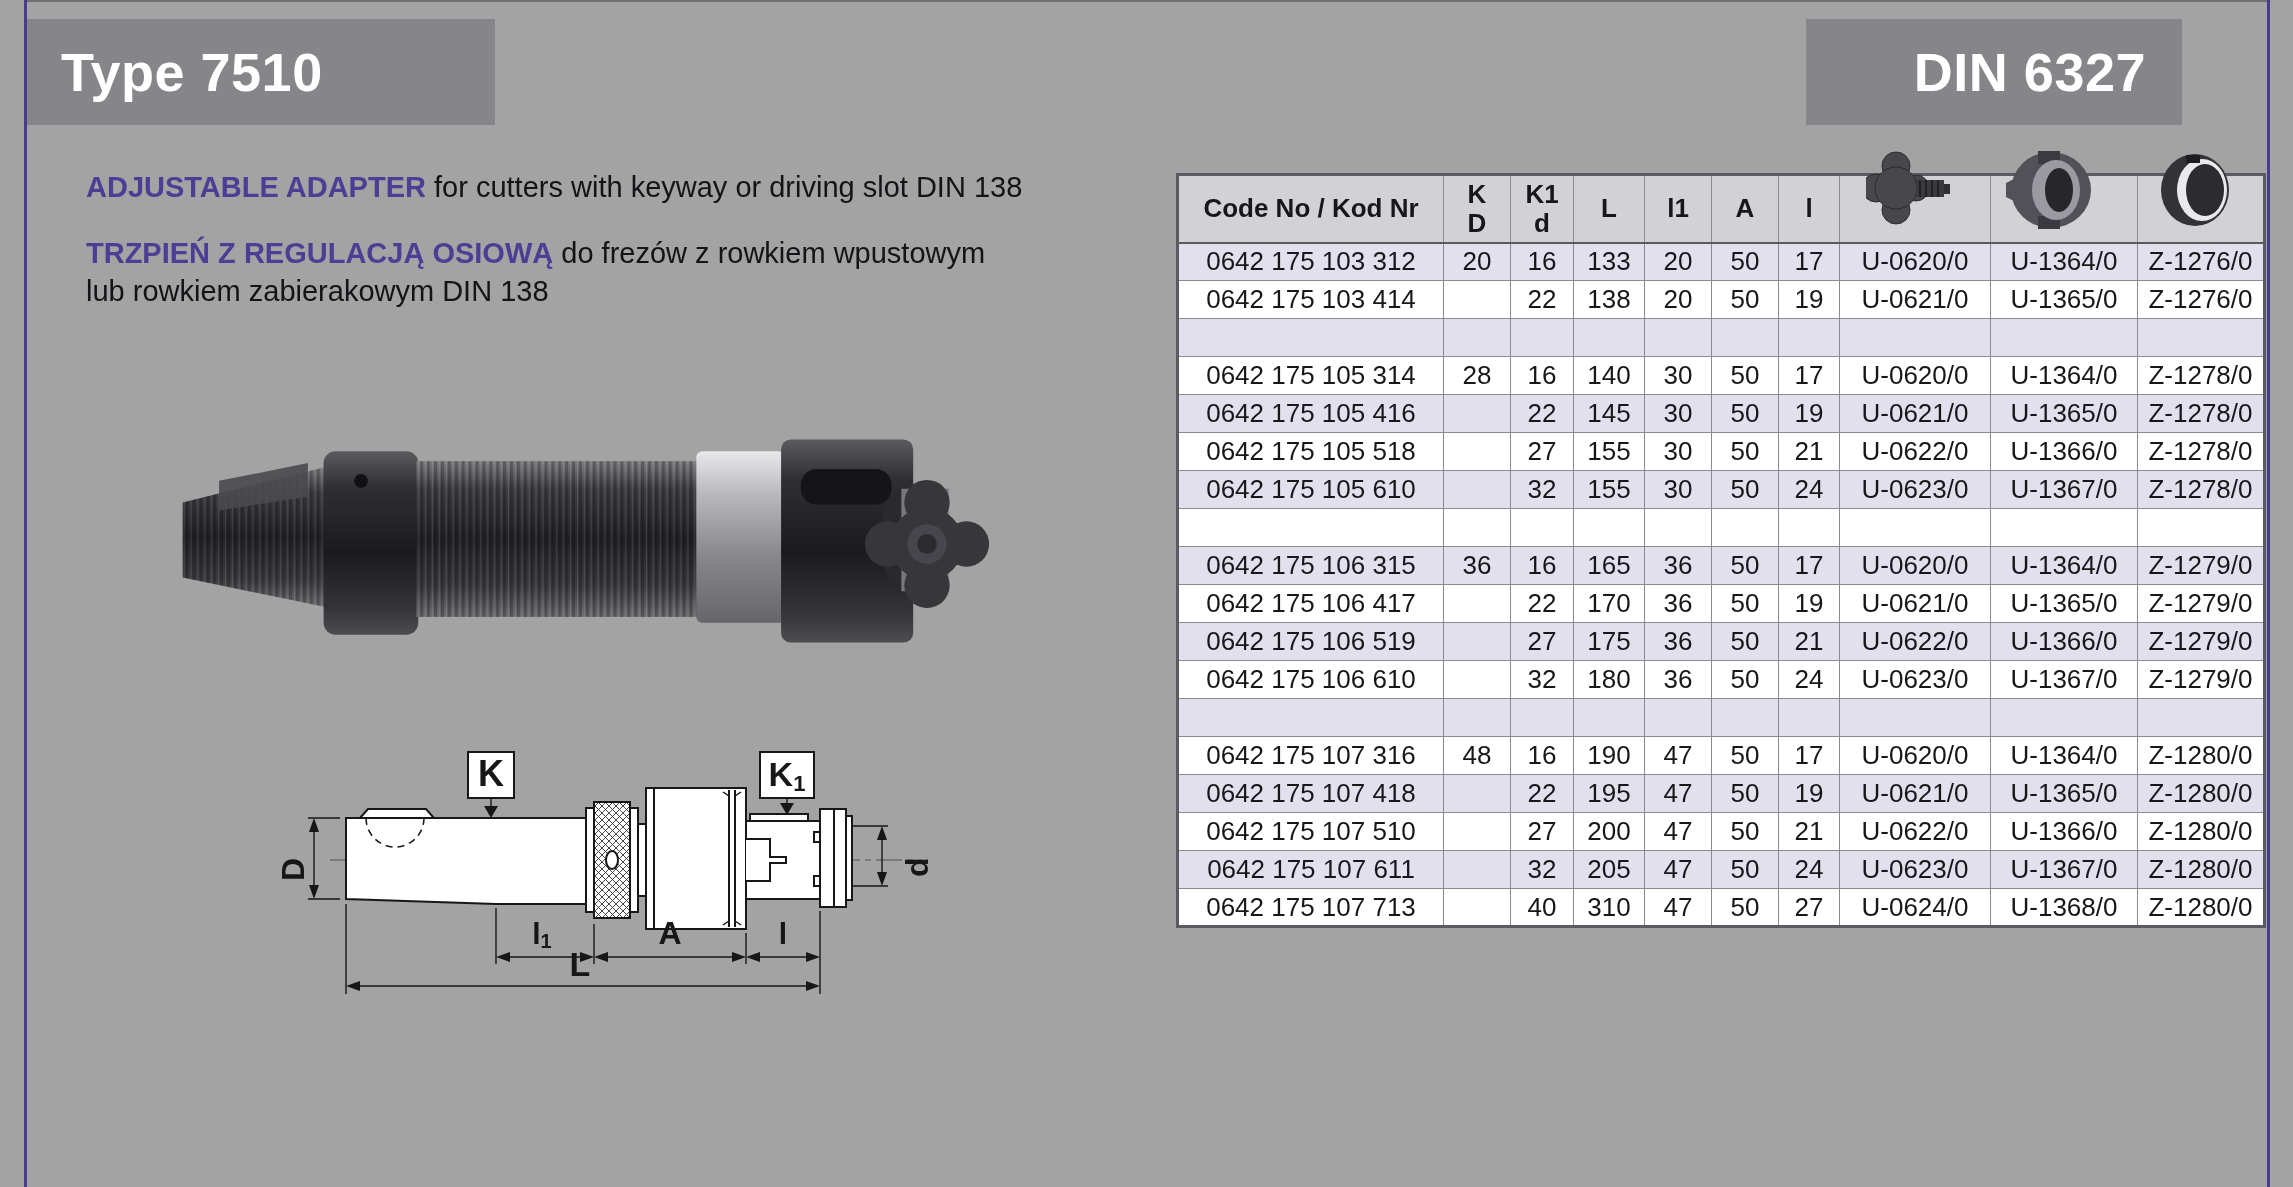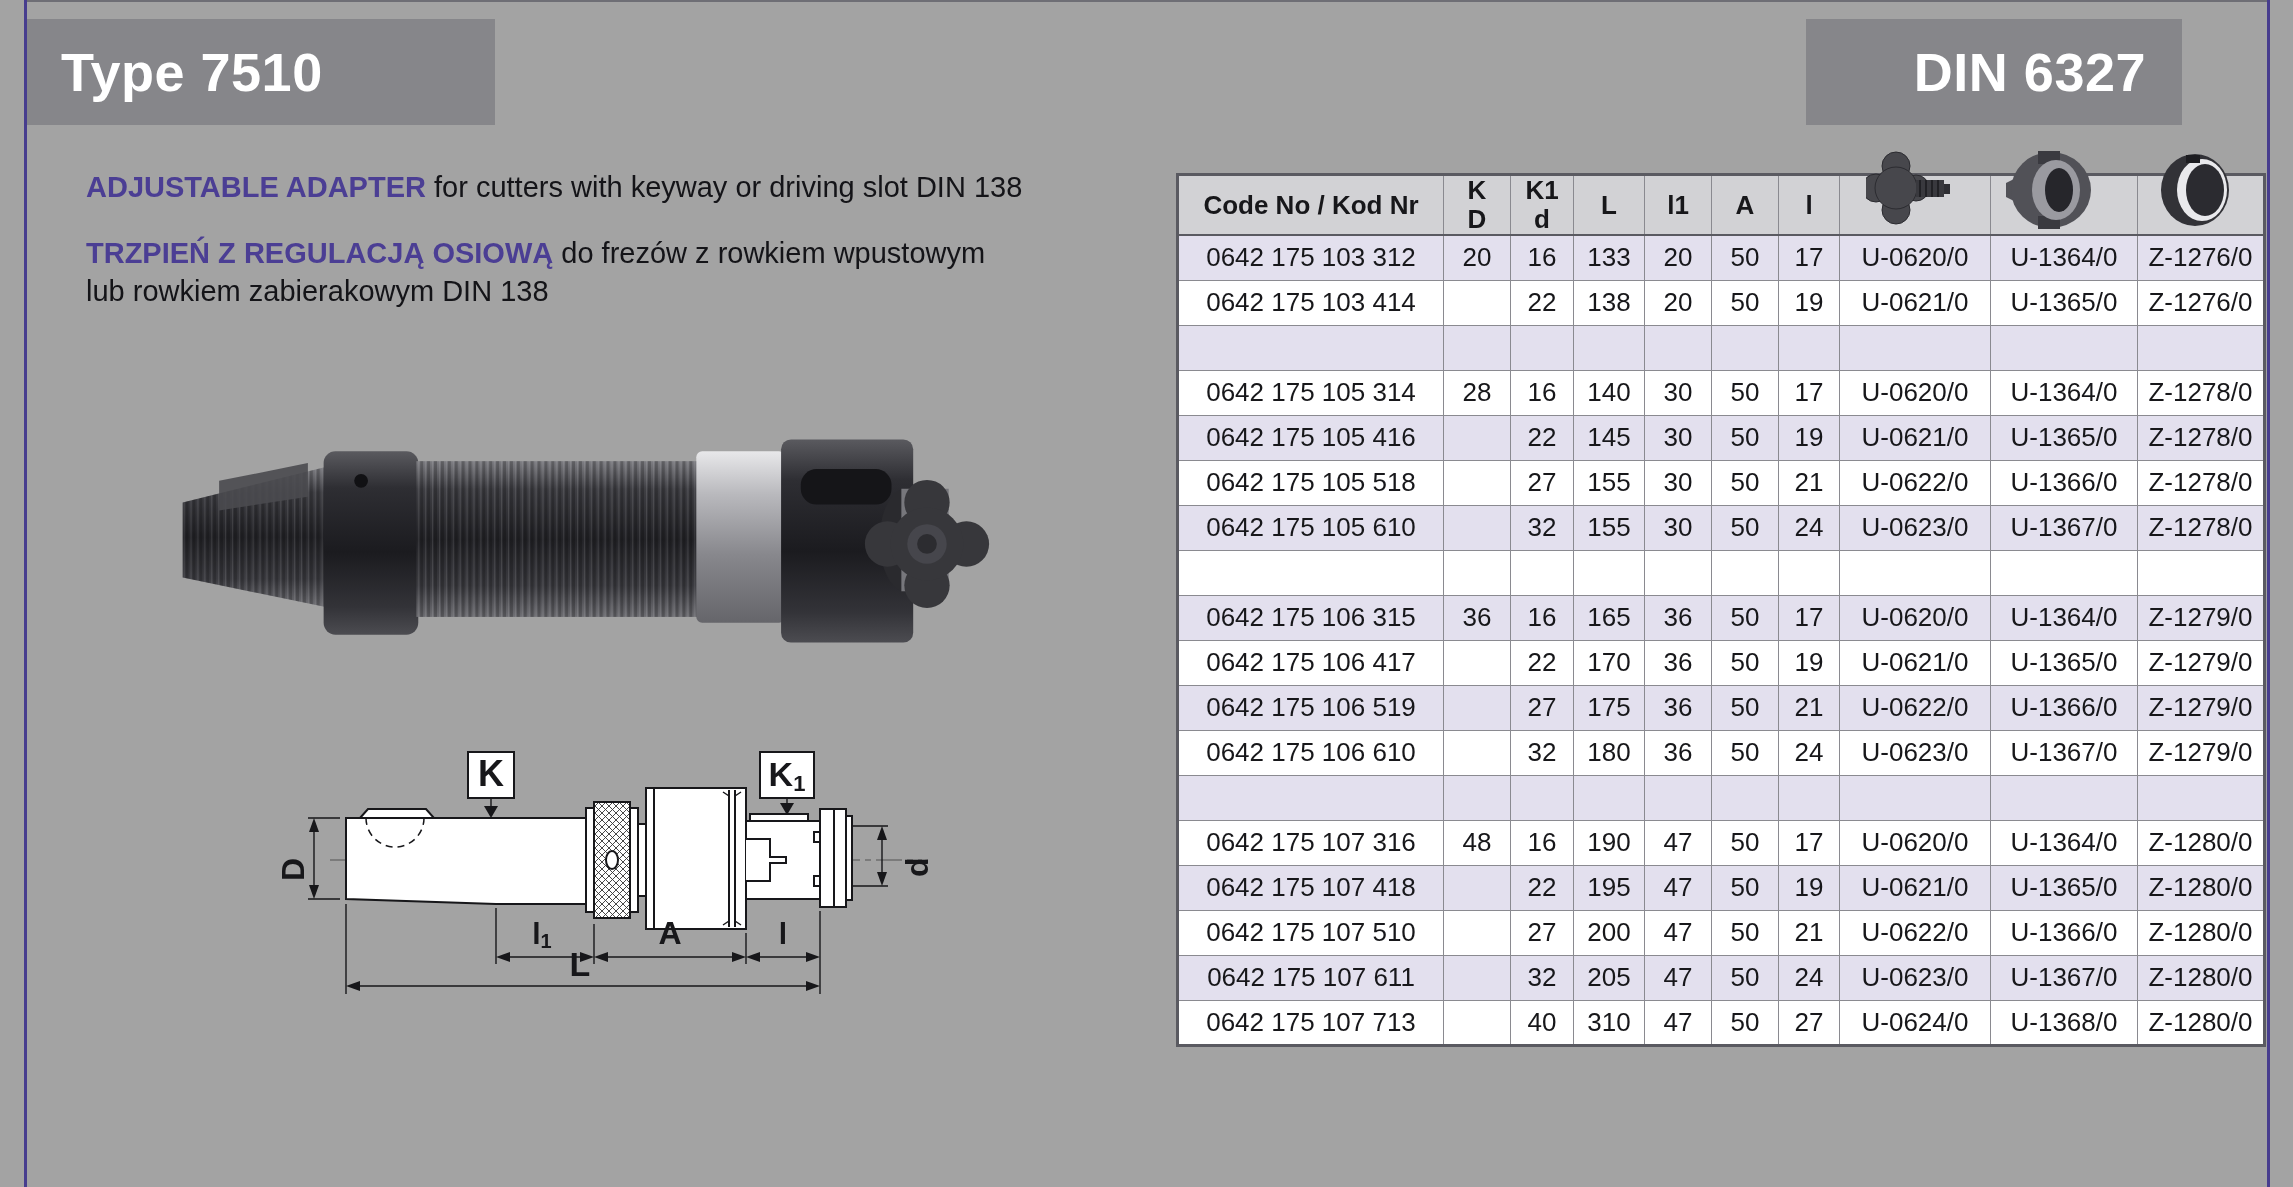--- a/index.html
+++ b/index.html
@@ -21,25 +21,25 @@
   .desc p.en { margin-bottom:28px; }
   .accent { color:#4b3e94; font-weight:bold; }
 
   .photo { position:absolute; left:158px; top:382px; }
   .drawing { position:absolute; left:280px; top:736px; }
 
   .table-wrap { position:absolute; left:1176px; top:173px; }
   table.parts { border-collapse:collapse; table-layout:fixed; width:1087px;
                 border:3px solid #5a5a61; background:#ffffff; }
   table.parts th, table.parts td { border:1px solid #8a8a90; padding:0; overflow:hidden; white-space:nowrap; }
-  table.parts thead tr { height:60px; }
+  table.parts thead tr { height:68px; }
   table.parts thead th { background:#d2d2d5; font-size:26px; font-weight:bold; color:#17171a;
                          text-align:center; border-bottom:2px solid #5a5a61; }
   table.parts thead th .two-line span { display:block; line-height:29px; }
-  table.parts tbody tr { height:45px; }
+  table.parts tbody tr { height:38px; }
   table.parts tbody td { font-size:26px; color:#17171a; text-align:center; }
   table.parts tbody tr.alt { background:#e3e0ee; }
 
   .thumb { position:absolute; z-index:3; }
   .thumb-star { left:1866px; top:146px; }
   .thumb-nut  { left:2006px; top:149px; }
   .thumb-ring { left:2158px; top:151px; }
 
   .typical { position:absolute; left:1176px; top:1010px; font-size:30px; color:#141418; }
 

